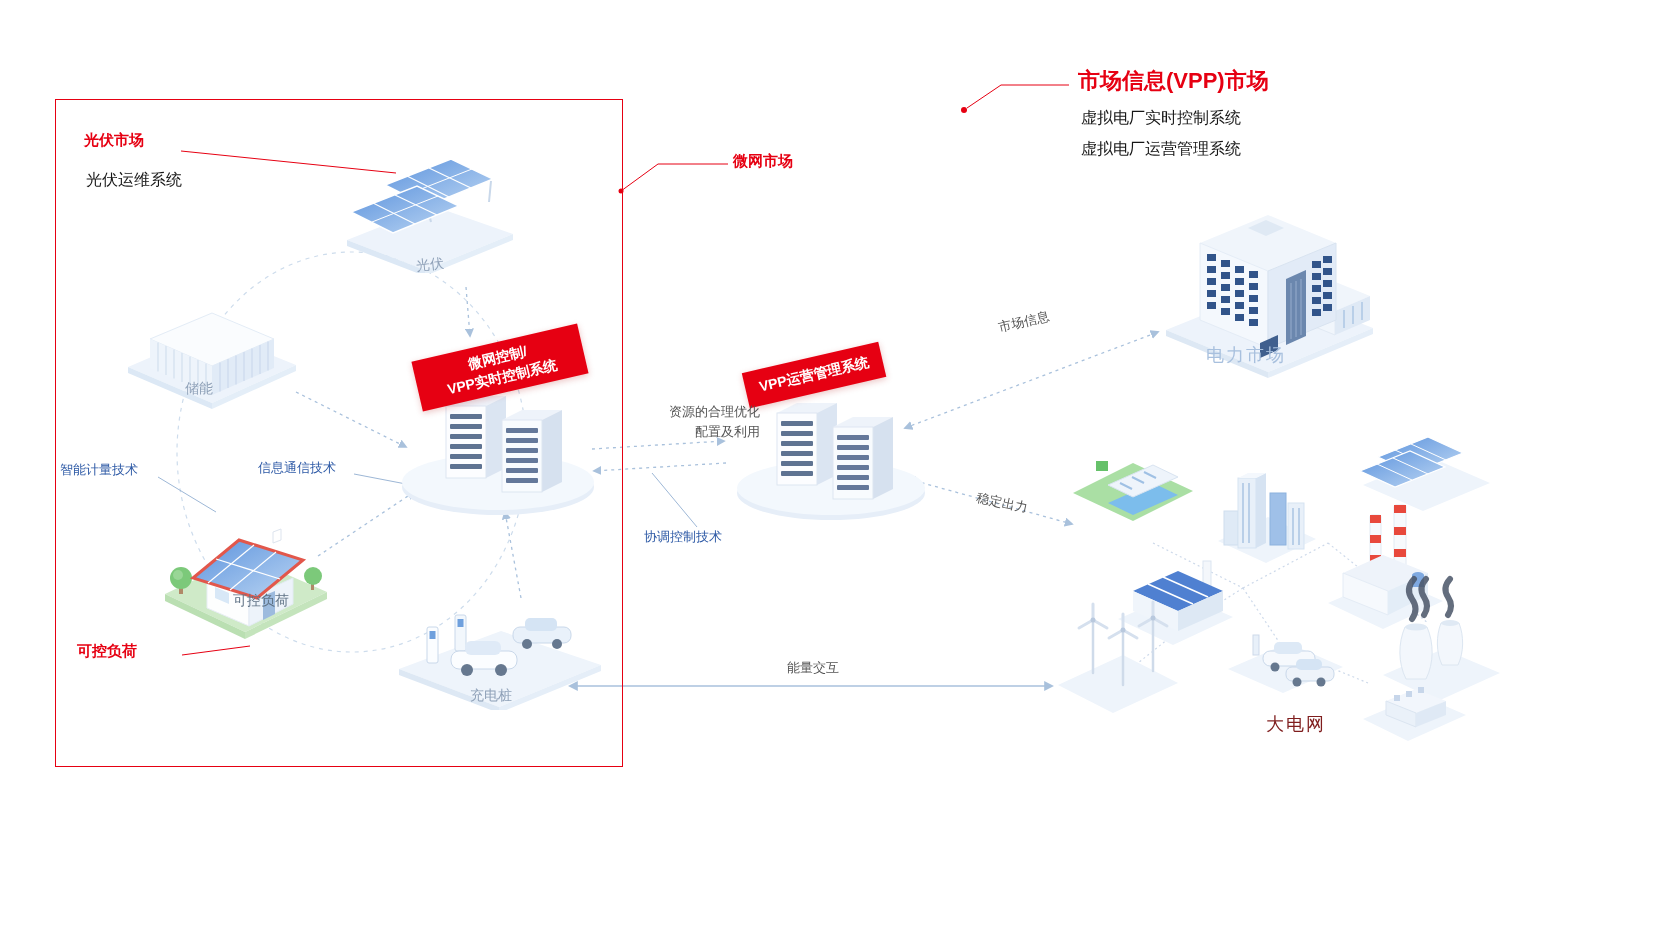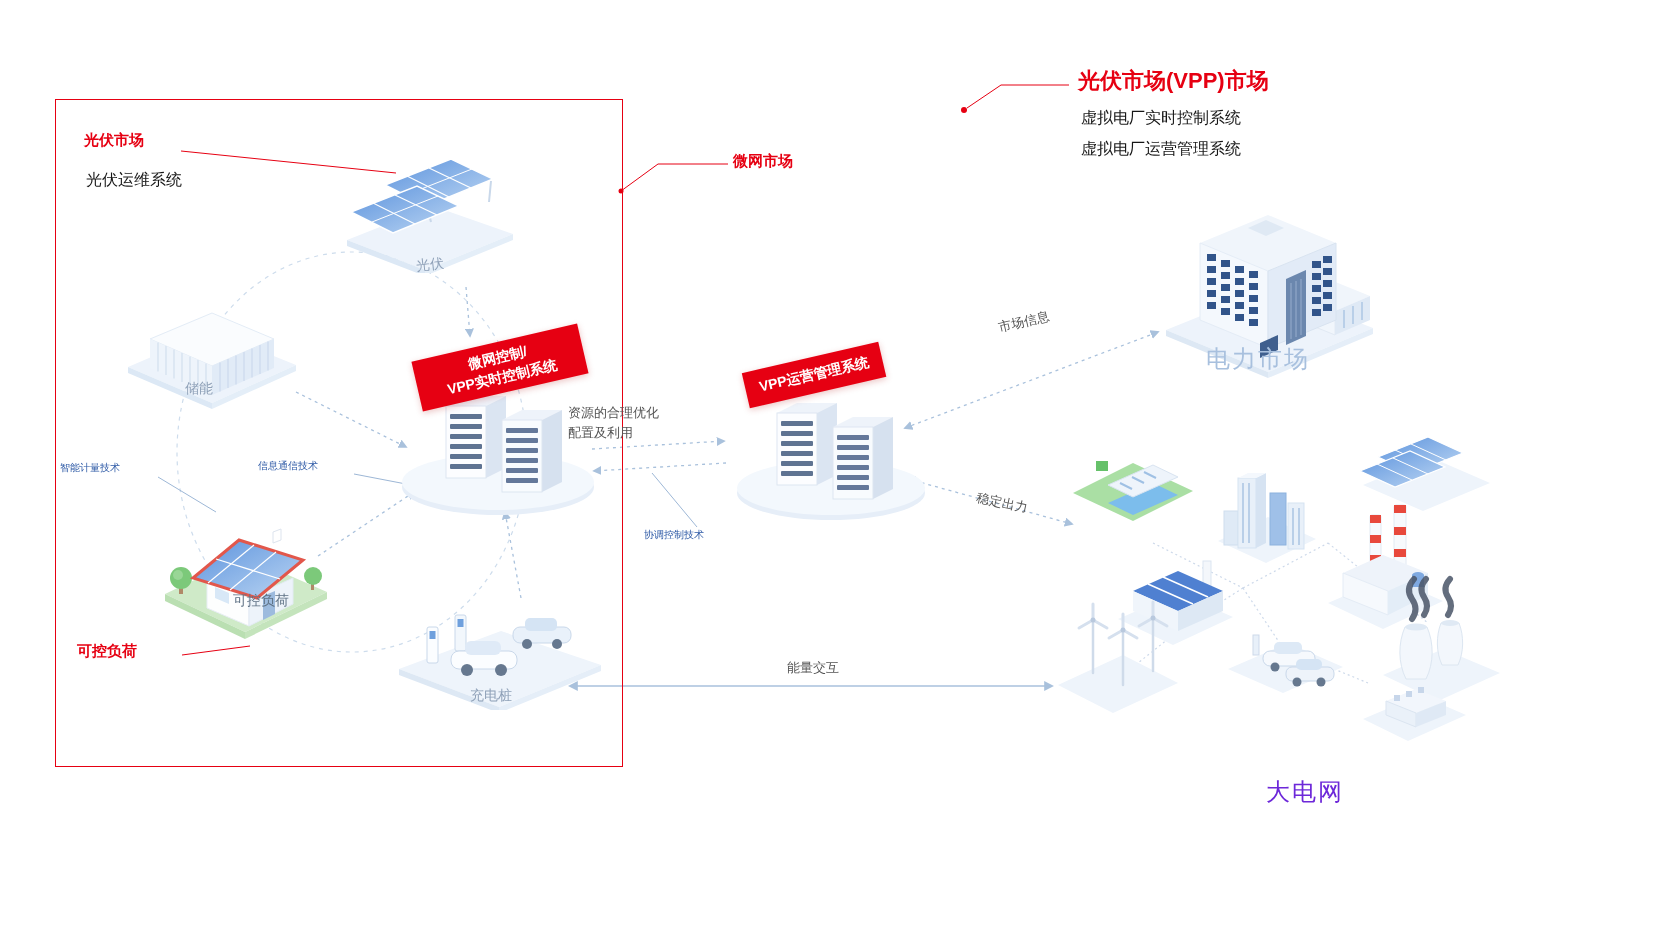--- a/index.html
+++ b/index.html
@@ -12,38 +12,38 @@
   }
   html,body{margin:0;padding:0;background:#fff;}
   #canvas{
     position:relative;width:1663px;height:934px;background:#ffffff;overflow:hidden;
     font-family:"Liberation Sans","DejaVu Sans",sans-serif;color:var(--ink);
   }
   .abs{position:absolute;}
   .lbl{position:absolute;white-space:nowrap;}
   .red-title{color:var(--red);font-weight:bold;font-size:15px;}
   .sub{font-size:16px;color:#161616;}
-  .blue-lbl{font-size:10px;color:var(--blue);}
+  .blue-lbl{font-size:13px;color:var(--blue);}
   .tiny{font-size:13px;color:#555;}
   .glabel{font-size:14px;color:var(--glabel);}
-  .biglabel{font-size:24px;color:var(--bigl);letter-spacing:2px;}
+  .biglabel{font-size:18px;color:var(--bigl);letter-spacing:2px;}
   #microgrid-box{
     position:absolute;left:55px;top:99px;width:566px;height:666px;
     border:1px solid var(--red);
   }
   .banner{
     position:absolute;background:var(--red);color:#fff;font-weight:bold;
     font-size:14px;text-align:center;line-height:1.4;
     box-shadow:0 2px 6px rgba(180,30,30,.25);
   }
   #mg-banner{left:415px;top:342px;width:158px;padding:6px 6px;transform:rotate(-13deg);}
   #vpp-banner{left:744px;top:357px;padding:8px 14px;transform:rotate(-13deg);white-space:nowrap;}
   #mkt-info-lbl{left:998px;top:313px;transform:rotate(-13deg);}
   #stable-lbl{left:976px;top:494px;transform:rotate(12deg);}
-  #res-lbl{left:568px;top:403px;width:124px;text-align:left;white-space:normal;line-height:1.55;}
+  #res-lbl{left:636px;top:403px;width:124px;text-align:right;white-space:normal;line-height:1.55;font-family:Liberation Mono, monospace;}
   svg.ill{position:absolute;}
 </style>
 </head>
 <body>
 
 <div id="canvas">
 
   <svg class="abs" style="left:0;top:0" width="1663" height="934" viewBox="0 0 1663 934">
     <defs>
       <marker id="ah" viewBox="0 0 10 10" refX="8" refY="5" markerWidth="7" markerHeight="7" orient="auto-start-reverse">
@@ -422,21 +422,21 @@
   <div id="mg-banner" class="banner">
     <div>微网控制/</div>
     <div>VPP实时控制系统</div>
   </div>
   <div id="vpp-banner" class="banner">VPP运营管理系统</div>
 
   <div class="lbl red-title" style="left:84px;top:131px">光伏市场</div>
   <div class="lbl sub" style="left:86px;top:170px">光伏运维系统</div>
   <div class="lbl red-title" style="left:733px;top:152px">微网市场</div>
 
-  <div class="lbl red-title" style="left:1078px;top:66px;font-size:22px">光伏市场(VPP)市场</div>
+  <div class="lbl red-title" style="left:1078px;top:66px;font-size:22px">市场信息(VPP)市场</div>
   <div class="lbl sub" style="left:1081px;top:108px">虚拟电厂实时控制系统</div>
   <div class="lbl sub" style="left:1081px;top:139px">虚拟电厂运营管理系统</div>
 
   <div class="lbl blue-lbl" style="left:60px;top:461px">智能计量技术</div>
   <div class="lbl blue-lbl" style="left:258px;top:459px">信息通信技术</div>
   <div class="lbl red-title" style="left:77px;top:642px">可控负荷</div>
   <div class="lbl blue-lbl" style="left:644px;top:528px">协调控制技术</div>
 
   <div id="res-lbl" class="lbl tiny">
     <div>资源的合理优化</div>
@@ -444,15 +444,15 @@
   </div>
   <div id="mkt-info-lbl" class="lbl tiny">市场信息</div>
   <div id="stable-lbl" class="lbl tiny">稳定出力</div>
   <div class="lbl tiny" style="left:787px;top:659px">能量交互</div>
 
   <div class="lbl glabel" style="left:416px;top:256px;transform:rotate(-6deg)">光伏</div>
   <div class="lbl glabel" style="left:185px;top:380px">储能</div>
   <div class="lbl" style="left:233px;top:592px;font-size:14px;color:#5f7285">可控负荷</div>
   <div class="lbl glabel" style="left:470px;top:687px">充电桩</div>
   <div class="lbl biglabel" style="left:1206px;top:343px">电力市场</div>
-  <div class="lbl biglabel" style="left:1266px;top:776px;color:#6d28d9">大电网</div>
+  <div class="lbl biglabel" style="left:1266px;top:712px;color:#7f1d1d">大电网</div>
 
 </div>
 
 </body></html>

